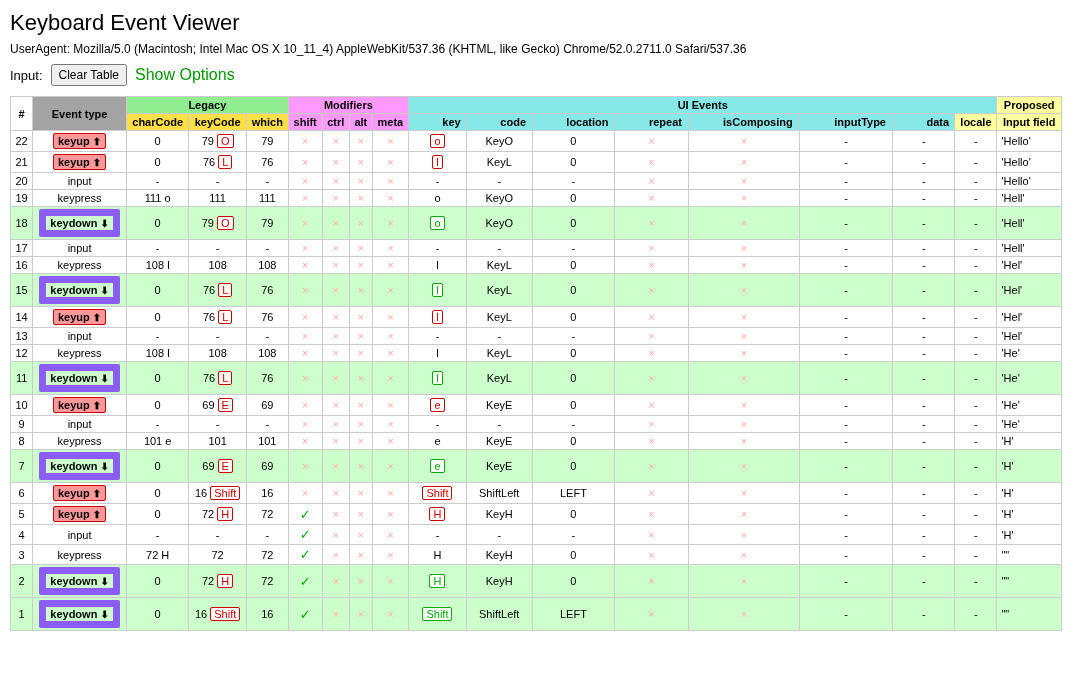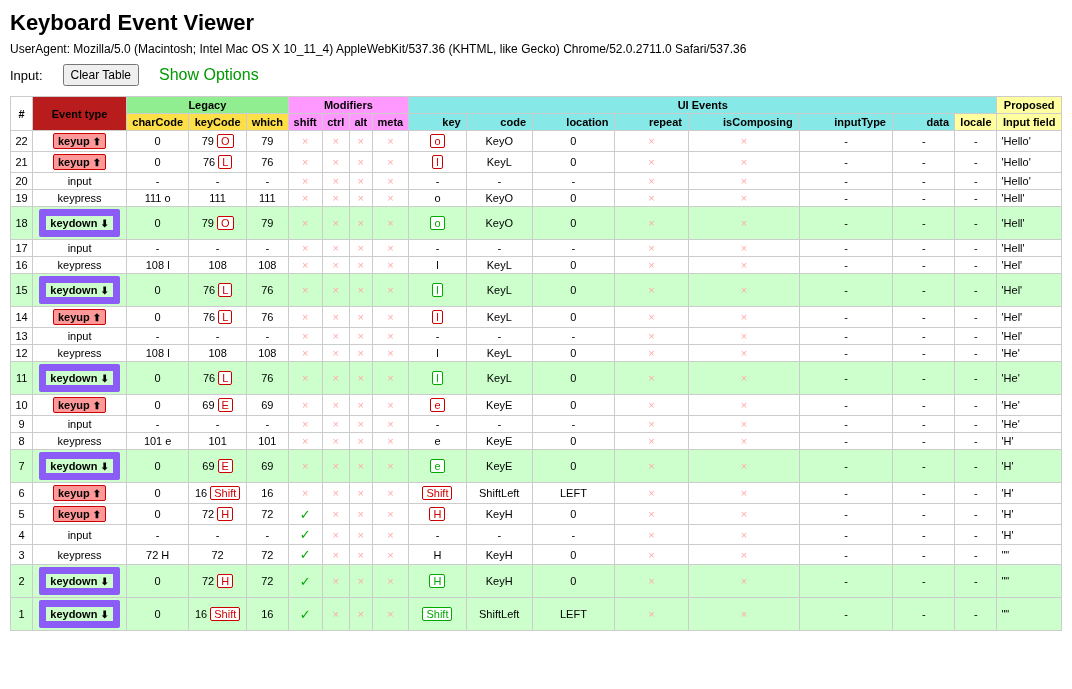--- a/index.html
+++ b/index.html
@@ -1,19 +1,19 @@
 <!DOCTYPE html>
 <html><head>
   <meta charset="utf-8">
   <style>
     * { box-sizing: border-box; margin: 0; padding: 0; }
     body { font-family: Arial, sans-serif; font-size: 12px; color: #000; background: #fff; padding: 10px; }
-    h1 { font-size: 22px; font-weight: bold; margin-bottom: 6px; }
+    h1 { font-size: 22px; font-weight: normal; margin-bottom: 6px; }
     .useragent { font-size: 12px; margin-bottom: 8px; }
-    .input-row { display: flex; align-items: center; gap: 20px; margin-bottom: 10px; }
+    .input-row { display: flex; align-items: center; gap: 8px; margin-bottom: 10px; }
     .input-row label { font-size: 13px; }
     .input-row input { border: 1px solid #999; padding: 2px 4px; font-size: 13px; width: 280px; }
     .input-row button { font-size: 12px; padding: 2px 6px; cursor: pointer; }
     .input-row a { color: #090; font-size: 16px; text-decoration: none; }
 
     table { border-collapse: collapse; width: 100%; font-size: 11px; }
     th, td { border: 1px solid #ccc; padding: 2px 4px; text-align: center; white-space: nowrap; }
     thead tr:first-child th { font-weight: bold; }
 
     
@@ -56,21 +56,21 @@
 <div class="input-row">
   <label>Input:</label>
   <button>Clear Table</button>
   <a href="#">Show Options</a>
 </div>
 
 <table>
   <thead>
     <tr>
       <th rowspan="2" class="th-num" style="background:#fff">#</th>
-      <th rowspan="2" class="th-num" style="background:#b91c1c">Event type</th>
+      <th rowspan="2" class="th-num" style="background:#a3a3a3">Event type</th>
       <th colspan="3" class="th-legacy">Legacy</th>
       <th colspan="4" class="th-modifiers">Modifiers</th>
       <th colspan="8" class="th-uievents">UI Events</th>
       <th colspan="2" class="th-proposed">Proposed</th>
     </tr>
     <tr>
       <th class="th-sub">charCode</th>
       <th class="th-sub">keyCode</th>
       <th class="th-sub">which</th>
       <th class="th-sub-mod">shift</th>

